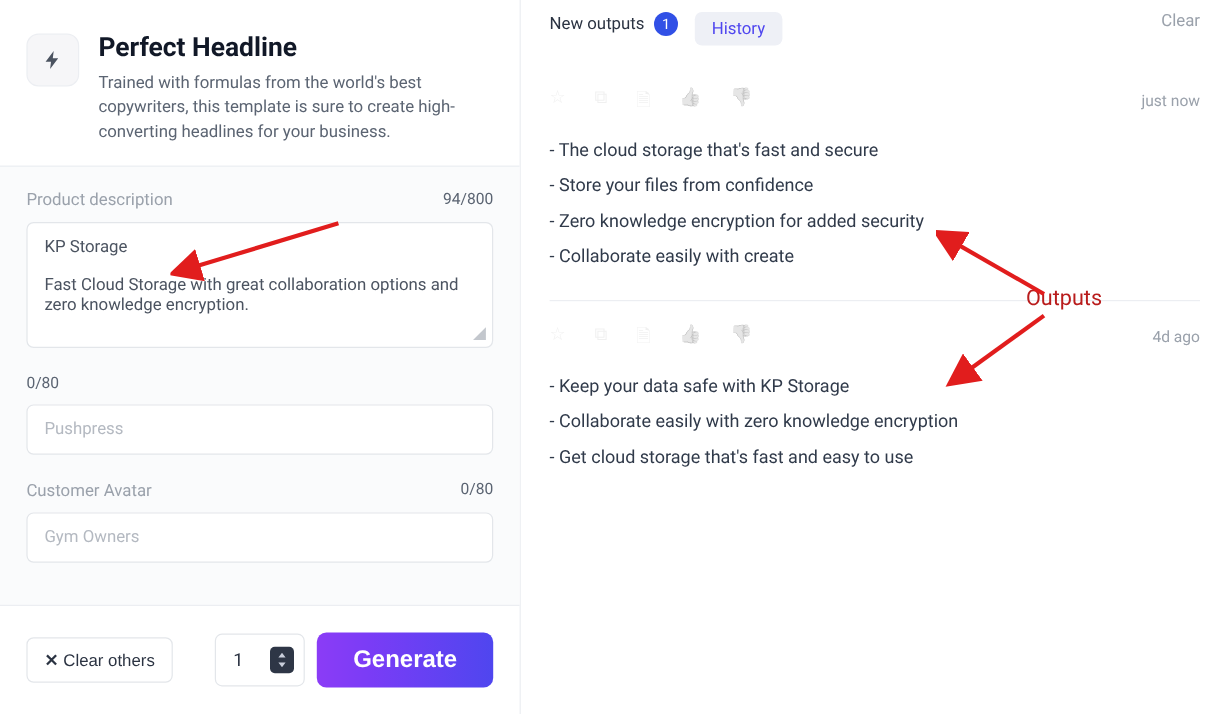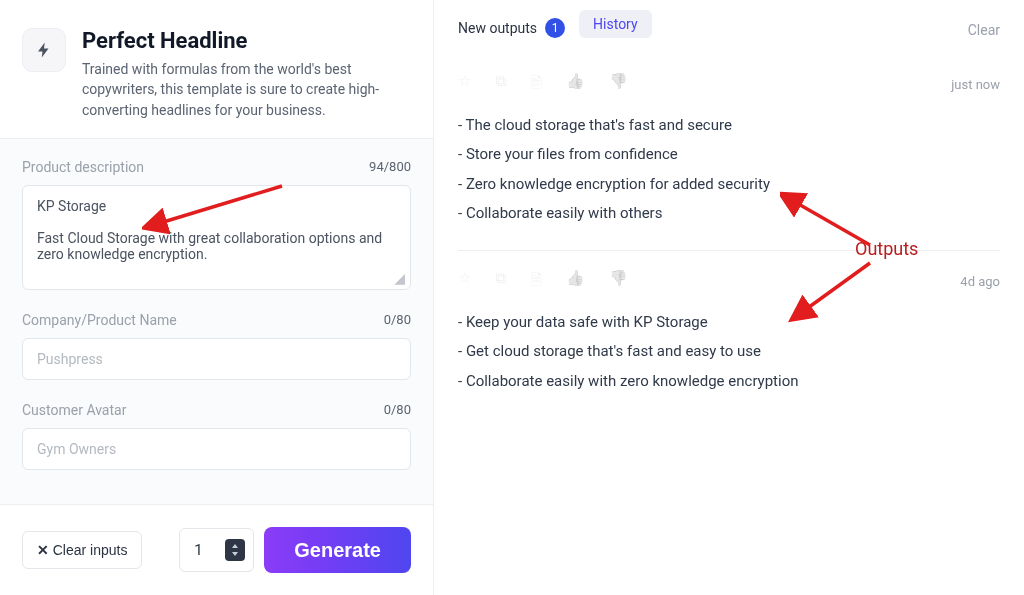--- a/index.html
+++ b/index.html
@@ -25,21 +25,21 @@
   .inp::placeholder, .ta::placeholder { color:#b4b9c1; }
   
   .ftr { border-top:1px solid #eceef2; padding:22px; display:flex; align-items:center; gap:10px; }
   .clear-btn { border:1px solid #e3e6ea; background:#fff; padding:10px 14px; border-radius:6px; font-size:14px; color:#2b3342; display:flex; align-items:center; gap:4px; cursor:pointer; }
   .ftr-spacer { flex:1; }
   .qty { width:75px; height:44px; border:1px solid #e3e6ea; border-radius:6px; display:flex; align-items:center; justify-content:space-between; padding:0 8px 0 14px; font-size:15px; color:#2b3342; }
   .qty-step { width:20px; height:22px; background:#2e3646; color:#c9cedb; border-radius:4px; display:flex; align-items:center; justify-content:center; font-size:10px; }
   .gen-btn { flex:0 0 auto; height:46px; padding:0 30px; border:none; border-radius:8px; font-size:20px; font-weight:600; color:#fff; cursor:pointer;
              background:linear-gradient(90deg,#8b3cf6 0%,#7a3cf6 30%,#4f46ef 100%); }
   
-  .r-hdr { display:flex; align-items:flex-end; gap:14px; padding:10px 24px 8px 24px; font-size:14px; }
+  .r-hdr { display:flex; align-items:flex-start; gap:14px; padding:10px 24px 8px 24px; font-size:14px; }
   .tab-new { color:#2b3342; display:flex; align-items:center; gap:8px; }
   .badge { background:#3150e6; color:#fff; width:20px; height:20px; border-radius:50%; display:inline-flex; align-items:center; justify-content:center; font-size:12px; }
   .tab-history { color:#4f46ef; background:#eef0f6; padding:6px 14px; border-radius:6px; }
   .r-hdr-spacer { flex:1; }
   .clear-link { color:#9aa1ab; font-size:14px; cursor:pointer; }
   
   .outputs { padding: 8px 24px; overflow:auto; position:relative; flex:1; }
   .card { padding:18px 0 22px 0; border-bottom:1px solid #eceef2; position:relative; }
   .card:last-child { border-bottom:none; }
   .card-top { display:flex; align-items:center; justify-content:space-between; margin-bottom:14px; }
@@ -81,39 +81,38 @@
         <div class="ta-wrap">
           <textarea class="ta" style="">KP Storage
 
 Fast Cloud Storage with great collaboration options and zero knowledge encryption.</textarea>
           <span class="resize-glyph">◢</span>
         </div>
       </div>
 
       <div class="field">
         <div class="lbl-row">
-          <span class="lbl">Company/Product Name</span>
           <span class="count">0/80</span>
         </div>
         <input class="inp" placeholder="Pushpress" style="">
       </div>
 
       <div class="field">
         <div class="lbl-row">
           <span class="lbl">Customer Avatar</span>
           <span class="count">0/80</span>
         </div>
         <input class="inp" placeholder="Gym Owners" style="">
       </div>
     </div>
 
     <div class="ftr">
       <button class="clear-btn">
         <span style="font-weight:700">✕</span>
-        <span>Clear inputs</span>
+        <span>Clear others</span>
       </button>
       <div class="ftr-spacer"></div>
       <div class="qty">
         <span>1</span>
         <span class="qty-step">
           <svg width="10" height="12" viewBox="0 0 10 12">
               <path fill="#c9cedb" d="M5 0 8 4H2zM5 12 2 8h6z"></path>
             </svg>
         </span>
       </div>
@@ -141,38 +140,38 @@
               <span style="filter: grayscale(1); opacity: 0.45;">🗎</span>
               <span style="filter: grayscale(1); opacity: 0.45;">👍</span>
               <span style="filter: grayscale(1); opacity: 0.45;">👎</span>
             </div>
             <span class="ts">just now</span>
           </div>
           <div class="bullets">
             <div>The cloud storage that's fast and secure</div>
             <div>Store your files from confidence</div>
             <div>Zero knowledge encryption for added security</div>
-            <div>Collaborate easily with others</div>
+            <div>Collaborate easily with create</div>
           </div>
         </div>
         <div class="card">
           <div class="card-top">
             <div class="icon-row">
               <span style="filter: grayscale(1); opacity: 0.45;">☆</span>
               <span style="filter: grayscale(1); opacity: 0.45;">⧉</span>
               <span style="filter: grayscale(1); opacity: 0.45;">🗎</span>
               <span style="filter: grayscale(1); opacity: 0.45;">👍</span>
               <span style="filter: grayscale(1); opacity: 0.45;">👎</span>
             </div>
             <span class="ts">4d ago</span>
           </div>
           <div class="bullets">
             <div>Keep your data safe with KP Storage</div>
+            <div>Collaborate easily with zero knowledge encryption</div>
             <div>Get cloud storage that's fast and easy to use</div>
-            <div>Collaborate easily with zero knowledge encryption</div>
           </div>
         </div>
       </div>
   </div>
 
   <div class="anno-label">Outputs</div>
 
   <svg class="anno arrow" style="left:142px; top:178px;" width="150" height="60">
     <defs>
         <marker id="ah1" markerWidth="8" markerHeight="8" refX="2" refY="4" orient="auto">

